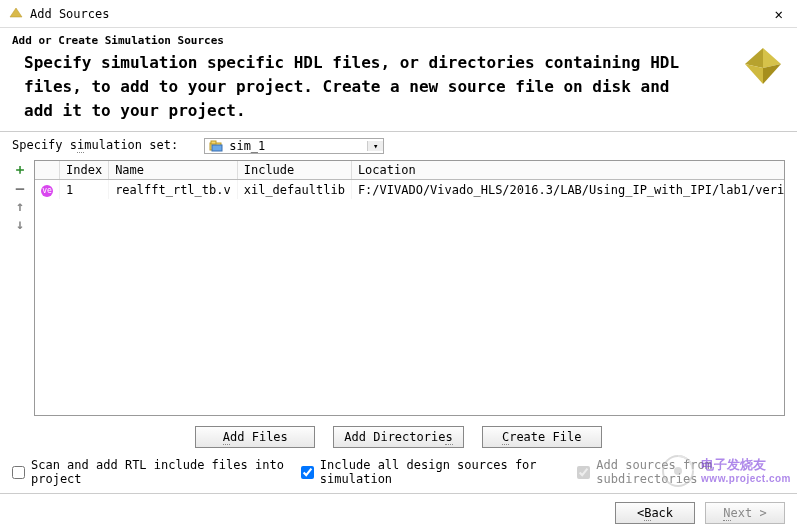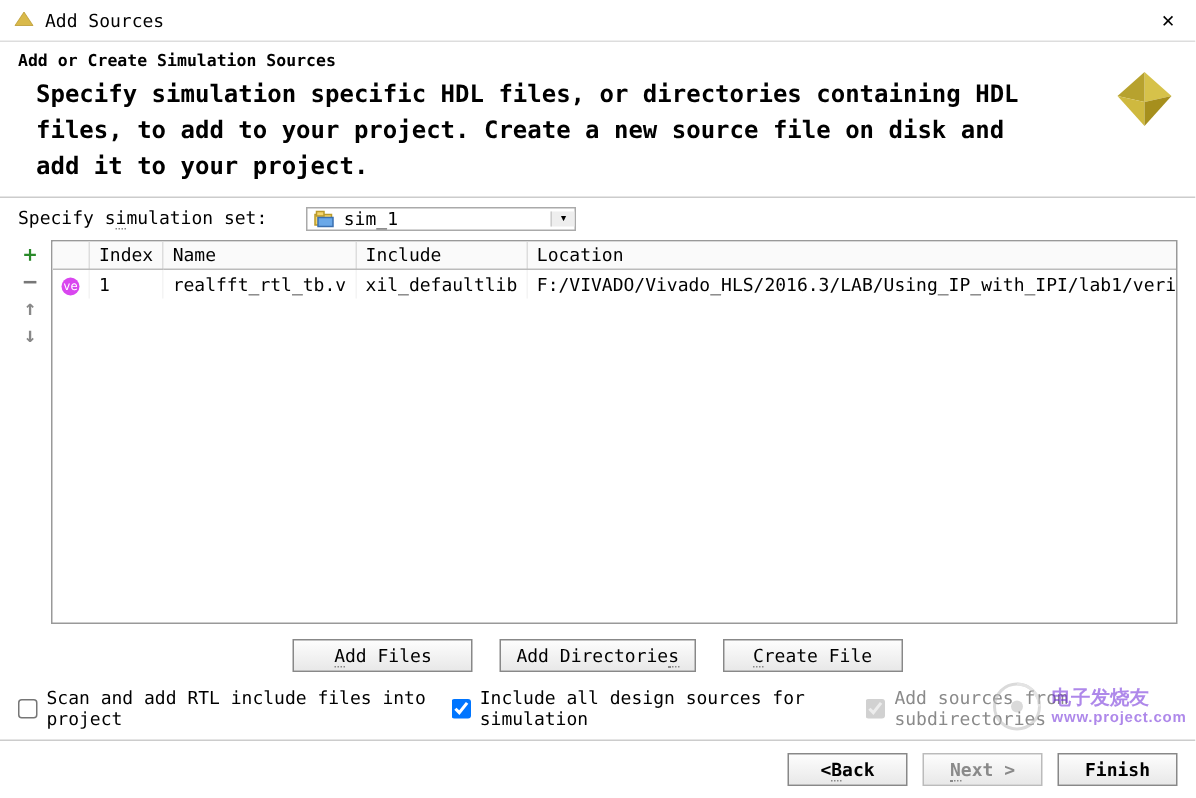--- a/index.html
+++ b/index.html
@@ -204,21 +204,21 @@
   .footer {
     position: absolute;
     left: 0; right: 0; bottom: 0;
     border-top: 1px solid #ccc;
     padding: 8px 12px;
     display: flex;
     justify-content: flex-end;
     gap: 10px;
     background: #fff;
   }
-  .footer .btn { min-width: 80px; font-weight: bold; }
+  .footer .btn { min-width: 80px; }
   .watermark {
     position: absolute;
     right: 6px;
     bottom: 44px;
     opacity: 0.55;
     display: flex;
     align-items: center;
     gap: 6px;
     pointer-events: none;
   }
@@ -345,16 +345,13 @@
   </svg>
   <div class="wm-text">
     <div>电子发烧友</div>
     <div class="small">www.project.com</div>
   </div>
 </div>
 
 <div class="footer">
   <div class="btn">&lt; <span class="dotted-accel">B</span>ack</div>
   <div class="btn disabled"><span class="dotted-accel">N</span>ext &gt;</div>
-  <div class="btn">
-      <span>Finish</span>
-    </div>
 </div>
 
 </body></html>

